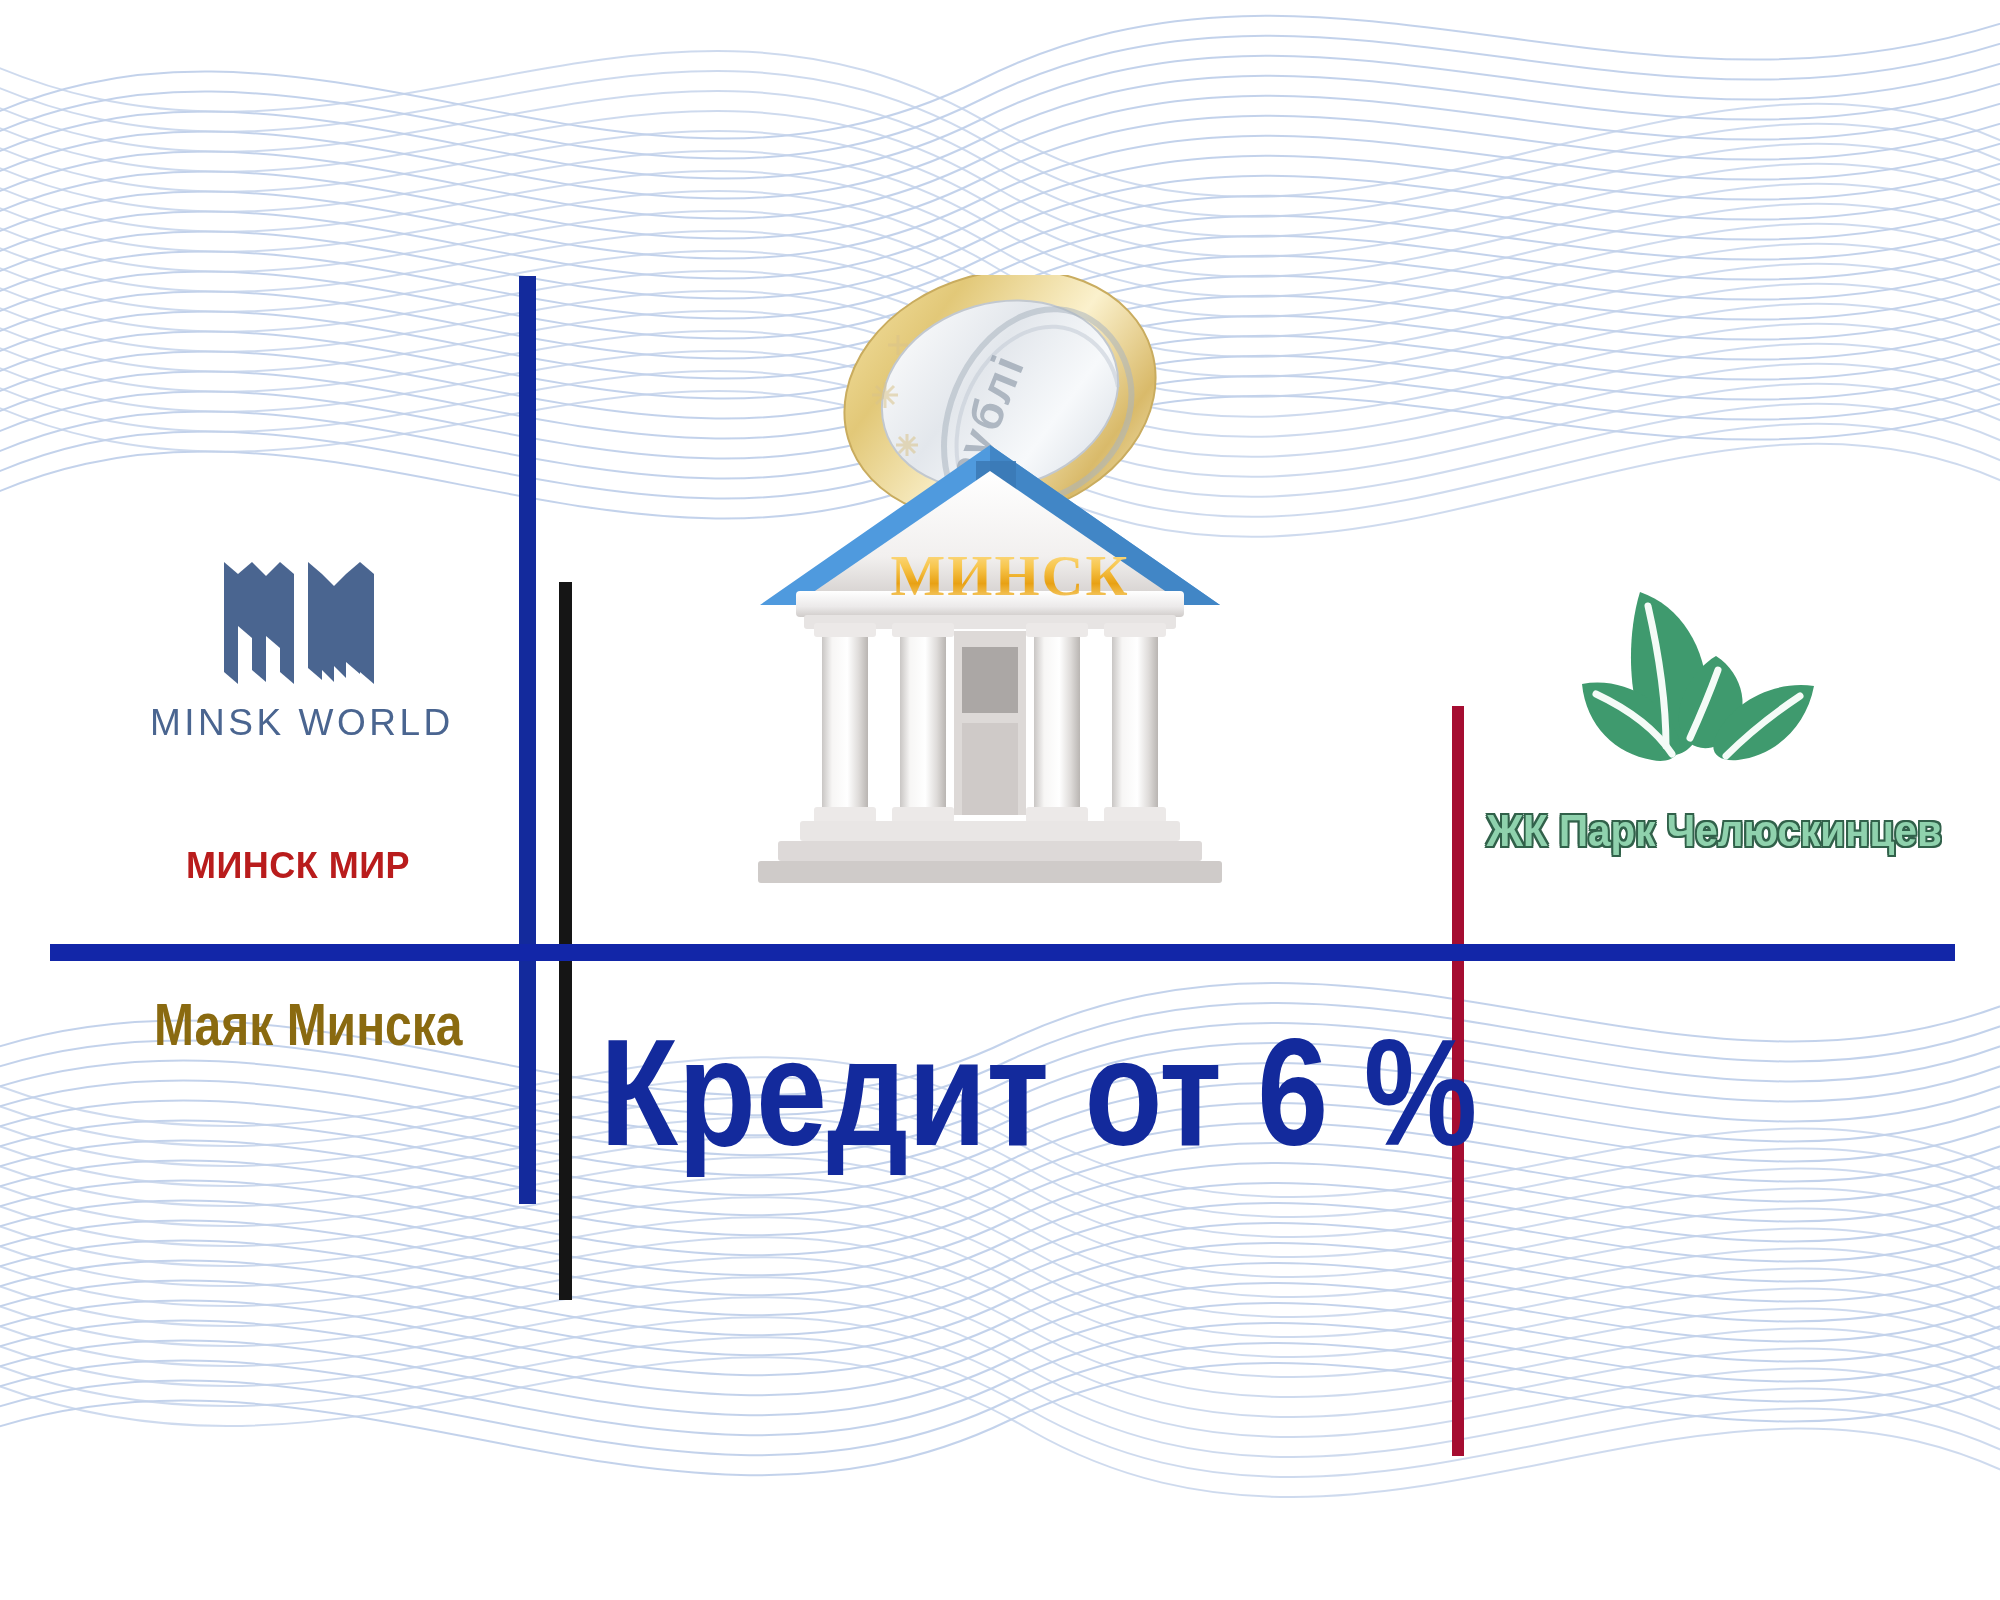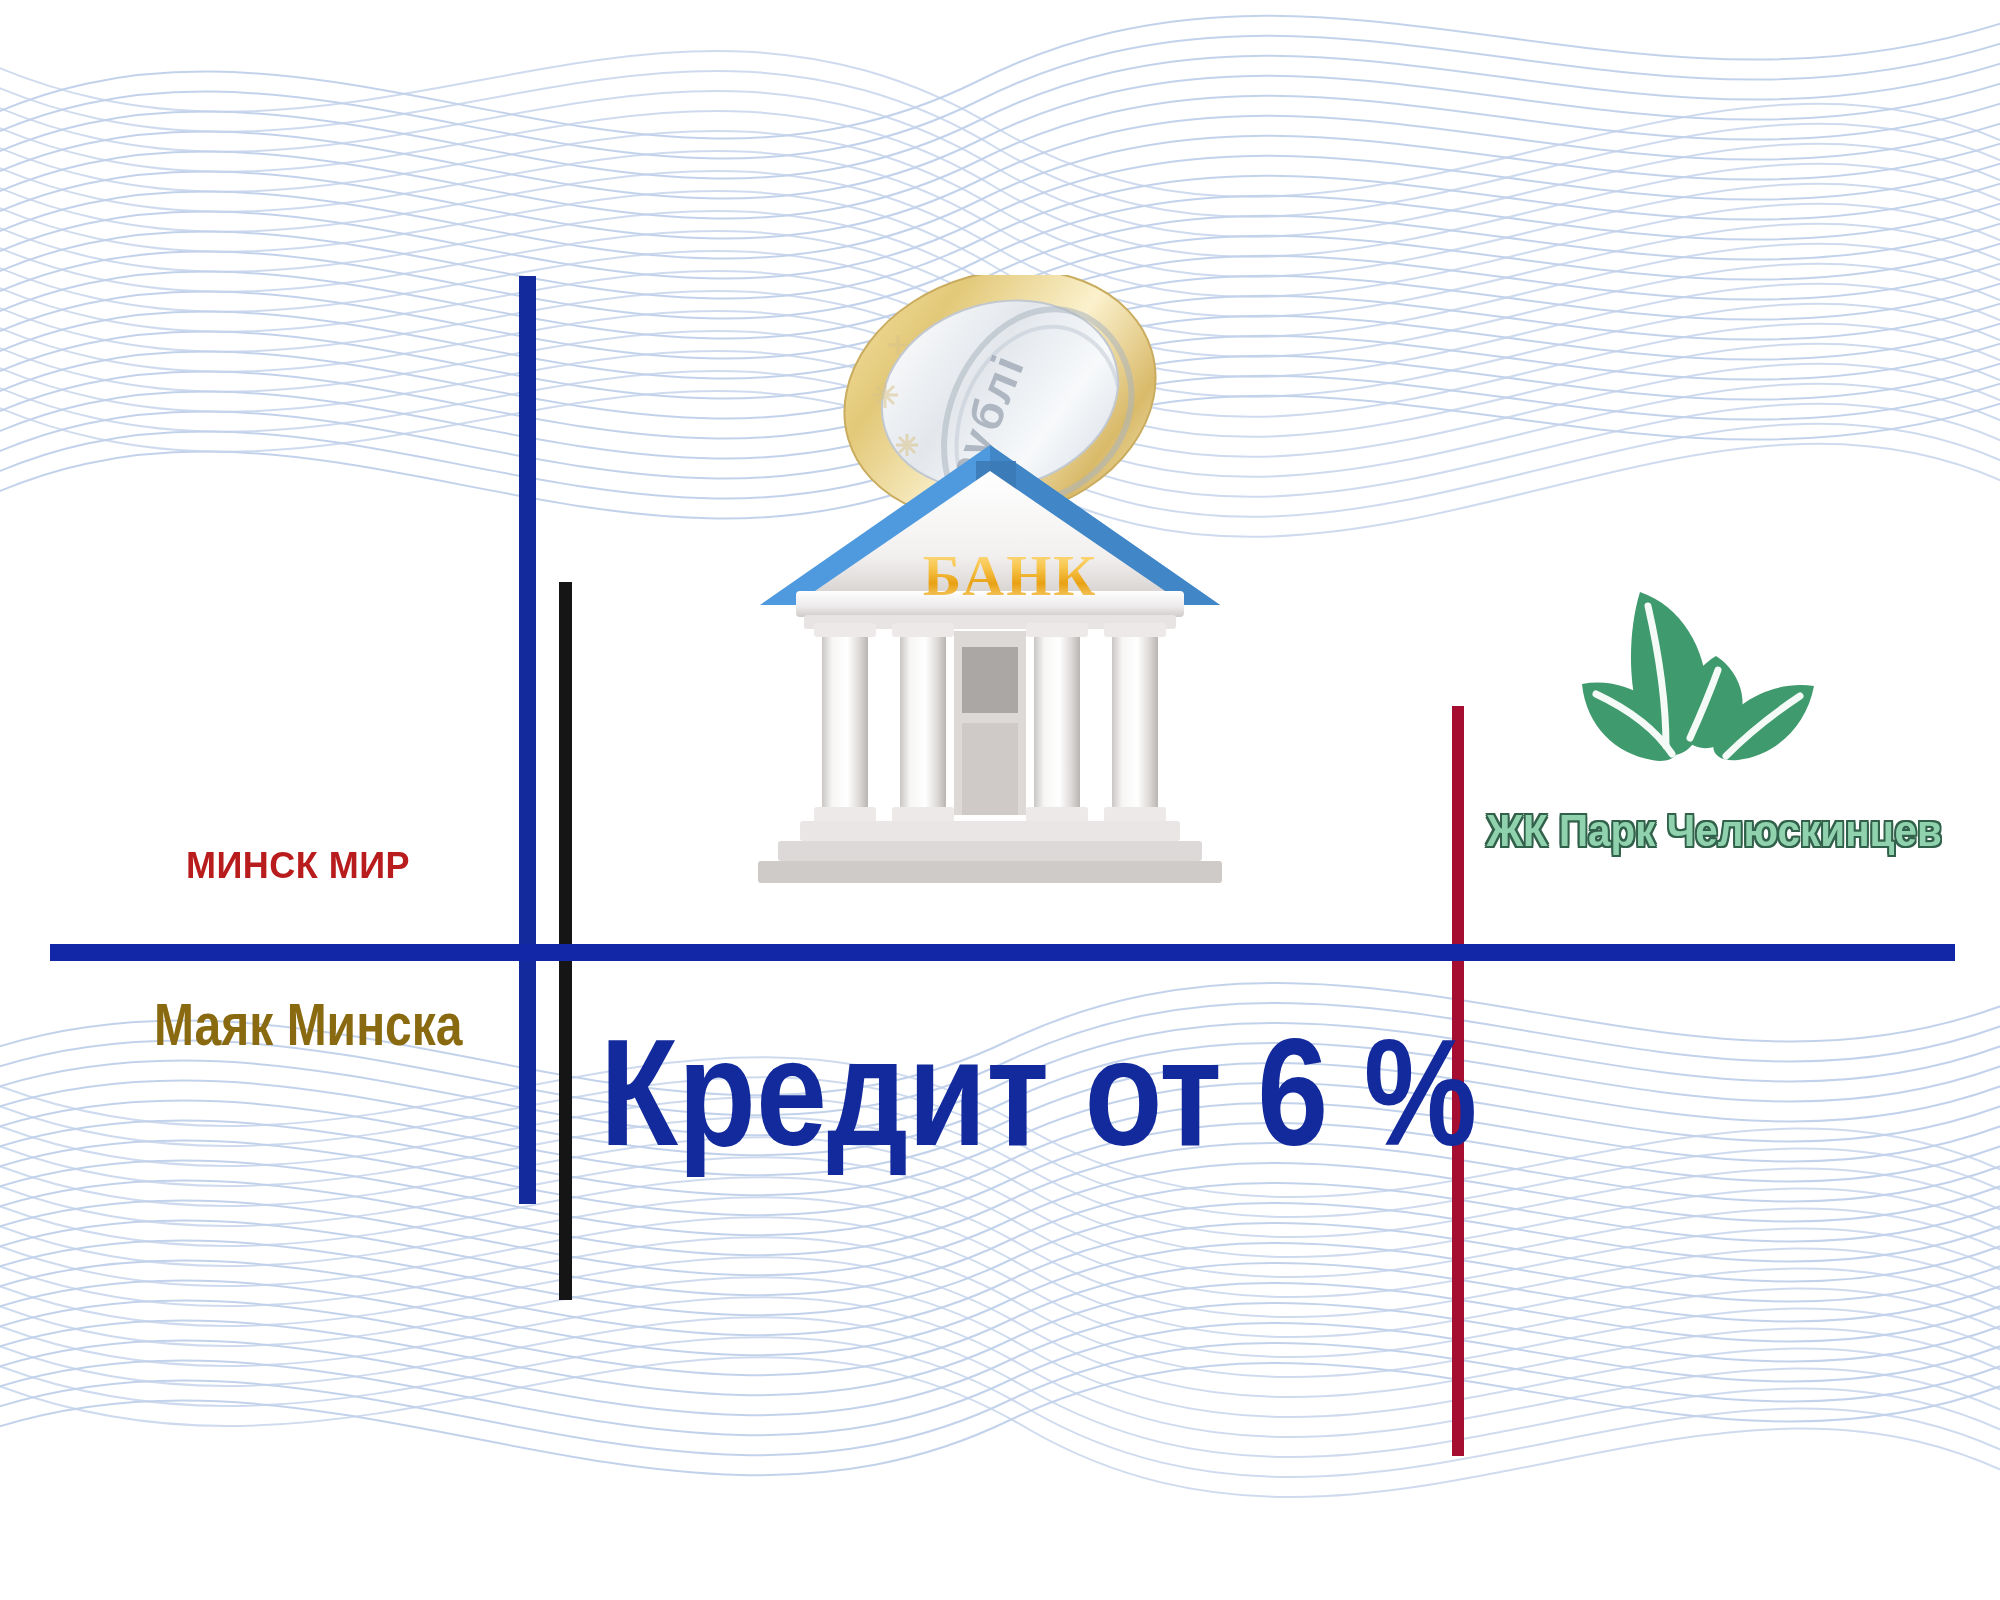--- a/index.html
+++ b/index.html
@@ -255,20 +255,39 @@
       <use href="#waveD" transform="translate(0,-50)"></use>
       <use href="#waveD" transform="translate(0,-30)"></use>
       <use href="#waveD" transform="translate(0,-10)"></use>
       <use href="#waveD" transform="translate(0,10)"></use>
       <use href="#waveD" transform="translate(0,30)"></use>
       <use href="#waveD" transform="translate(0,50)"></use>
       <use href="#waveD" transform="translate(0,70)"></use>
     </g>
   </svg>
 
+  <div id="minsk-world-block">
+    <svg id="mw-mark" width="172" height="140" viewBox="0 0 172 140" aria-hidden="true">
+      <g fill="#4a6590">
+
+        <path d="M10,10 L24,22 L24,132 L10,120 Z"></path>
+        <path d="M24,22 L38,10 L38,86 L24,74 Z"></path>
+        <path d="M38,10 L52,24 L52,130 L38,118 Z"></path>
+        <path d="M52,24 L66,10 L66,96 L52,84 Z"></path>
+        <path d="M66,10 L80,22 L80,132 L66,120 Z"></path>
+
+        <path d="M94,10 L108,22 L108,128 L94,116 Z"></path>
+        <path d="M108,22 L120,34 L120,130 L108,118 Z"></path>
+        <path d="M120,34 L132,22 L132,126 L120,114 Z"></path>
+        <path d="M132,22 L146,10 L146,122 L132,110 Z"></path>
+        <path d="M146,10 L160,22 L160,132 L146,120 Z"></path>
+      </g>
+    </svg>
+    <span id="mw-wordmark">MINSK WORLD</span>
+  </div>
 
   <div id="minsk-mir-label">МИНСК МИР</div>
 
   <div id="mayak-minska-label">Маяк Минска</div>
 
   <svg id="bank-illustration" viewBox="0 0 580 620" aria-hidden="true">
     <defs>
       <linearGradient id="goldRim" x1="0" y1="0" x2="1" y2="1">
         <stop offset="0%" stop-color="#f5e3a6"></stop>
         <stop offset="25%" stop-color="#e2c878"></stop>
@@ -356,21 +375,21 @@
       <rect x="262" y="448" width="56" height="92" fill="#cfcac8"></rect>
     </g>
 
     <g>
       <rect x="100" y="546" width="380" height="20" rx="3" fill="#e9e6e5"></rect>
       <rect x="78" y="566" width="424" height="20" rx="3" fill="#ddd9d8"></rect>
       <rect x="58" y="586" width="464" height="22" rx="3" fill="#cfcbc9"></rect>
     </g>
   </svg>
 
-  <div id="bank-label-bank">БАНК</div>
+  <div id="bank-label-bank">МИНСК</div>
 
   <div id="vline-blue" class="vline"></div>
   <div id="vline-black" class="vline"></div>
   <div id="vline-red" class="vline"></div>
   <div id="hline-blue" class="hline"></div>
 
   <div id="park-block">
     <svg id="park-leaf-logo" width="300" height="230" viewBox="0 0 300 230" aria-hidden="true">
       <g fill="#3f9a6e">
 

